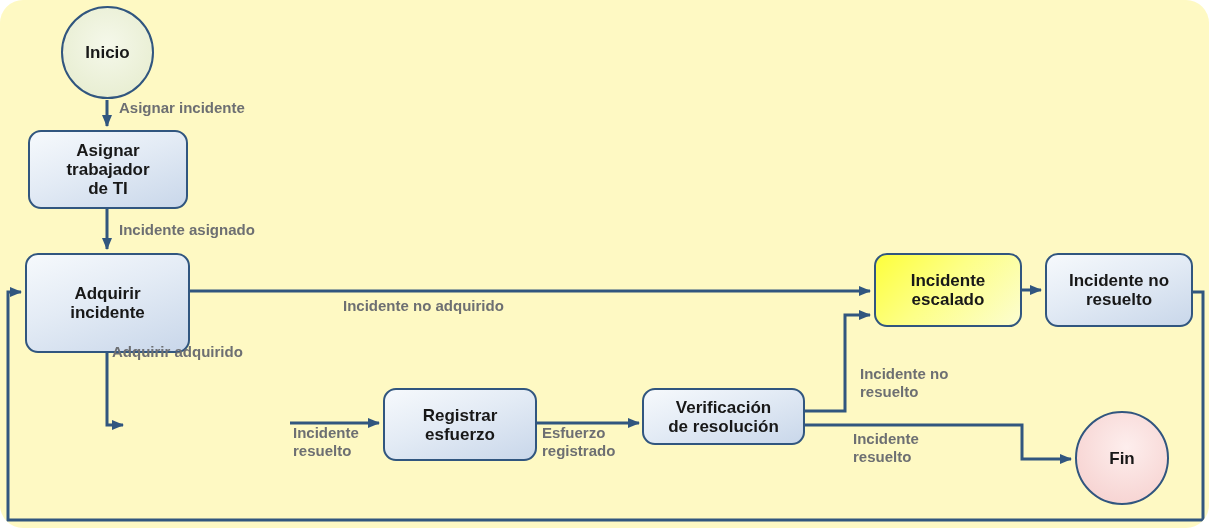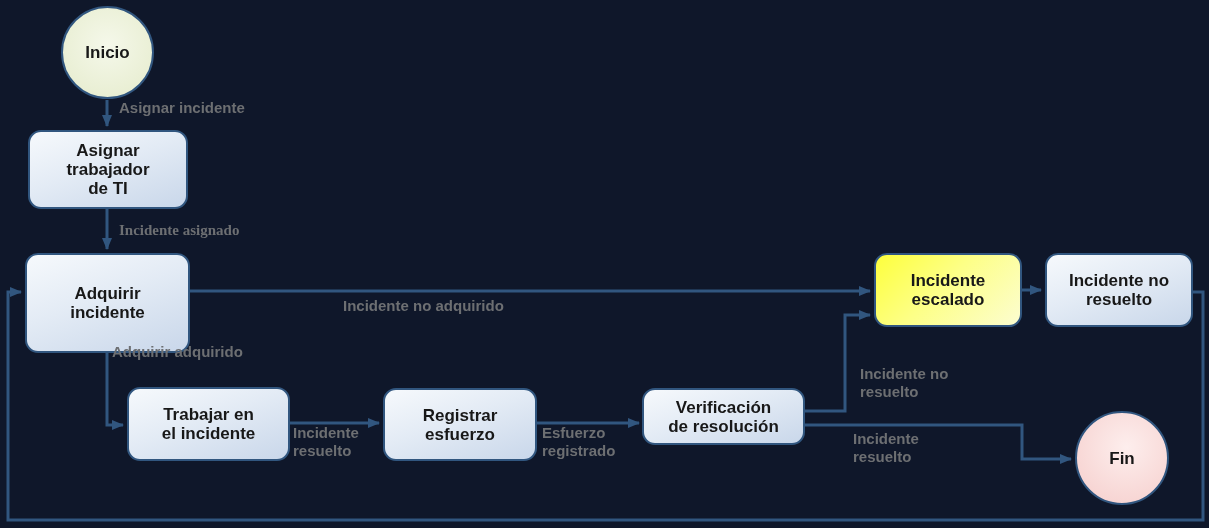--- a/index.html
+++ b/index.html
@@ -1,21 +1,22 @@
 <!DOCTYPE html>
 <html><head>
 <meta charset="utf-8">
 <style>
   html,body{margin:0;padding:0;background:#ffffff;}
   #canvas{
     position:relative;
     width:1209px;height:528px;
-    background:#0f172a;
+    background:#fef9c3;
     font-family:"Liberation Sans", sans-serif;
     overflow:hidden;
+    border-radius:23px;
   }
   #edges{position:absolute;left:0;top:0;width:1209px;height:528px;}
   .node{
     position:absolute;
     display:flex;align-items:center;justify-content:center;
     text-align:center;
     border:2.5px solid #31567f;
     border-radius:13px;
     font-weight:bold;font-size:17px;line-height:19px;
     color:#181818;
@@ -64,23 +65,20 @@
   </div>
 
   <div class="node blue" style="left:28px;top:130px;width:160px;height:79px;">
     <span class="inner" style="width:100px;">Asignar trabajador de TI</span>
   </div>
 
   <div class="node blue" style="left:25px;top:253px;width:165px;height:100px;">
     <span class="inner" style="width:92px;">Adquirir incidente</span>
   </div>
 
-  <div class="node blue" style="left:127px;top:387px;width:163px;height:74px;">
-    <span class="inner" style="width:106px;">Trabajar en el incidente</span>
-  </div>
 
   <div class="node blue" style="left:383px;top:388px;width:154px;height:73px;">
     <span class="inner" style="width:88px;">Registrar esfuerzo</span>
   </div>
 
   <div class="node blue" style="left:642px;top:388px;width:163px;height:57px;">
     <span class="inner" style="width:116px;">Verificación de resolución</span>
   </div>
 
   <div class="node yellow" style="left:874px;top:253px;width:148px;height:74px;">
@@ -90,21 +88,21 @@
   <div class="node blue" style="left:1045px;top:253px;width:148px;height:74px;">
     <span class="inner" style="width:112px;">Incidente no resuelto</span>
   </div>
 
   <div class="node circle end-fill" style="left:1075px;top:411px;width:94px;height:94px;">
     <span class="inner">Fin</span>
   </div>
 
   <div class="edge-label" style="left:119px;top:99px;">Asignar incidente</div>
 
-  <div class="edge-label" style="left:119px;top:221px;font-family:Liberation Serif, serif;">Incidente asignado</div>
+  <div class="edge-label" style="left:119px;top:221px;">Incidente asignado</div>
 
   <div class="edge-label" style="left:112px;top:343px;">Adquirir adquirido</div>
 
   <div class="edge-label" style="left:343px;top:297px;">Incidente no adquirido</div>
 
   <div class="edge-label wrap2" style="left:293px;top:424px;width:78px;">Incidente resuelto</div>
 
   <div class="edge-label wrap2" style="left:542px;top:424px;width:84px;">Esfuerzo registrado</div>
 
   <div class="edge-label wrap2" style="left:860px;top:365px;width:104px;">Incidente no resuelto</div>

